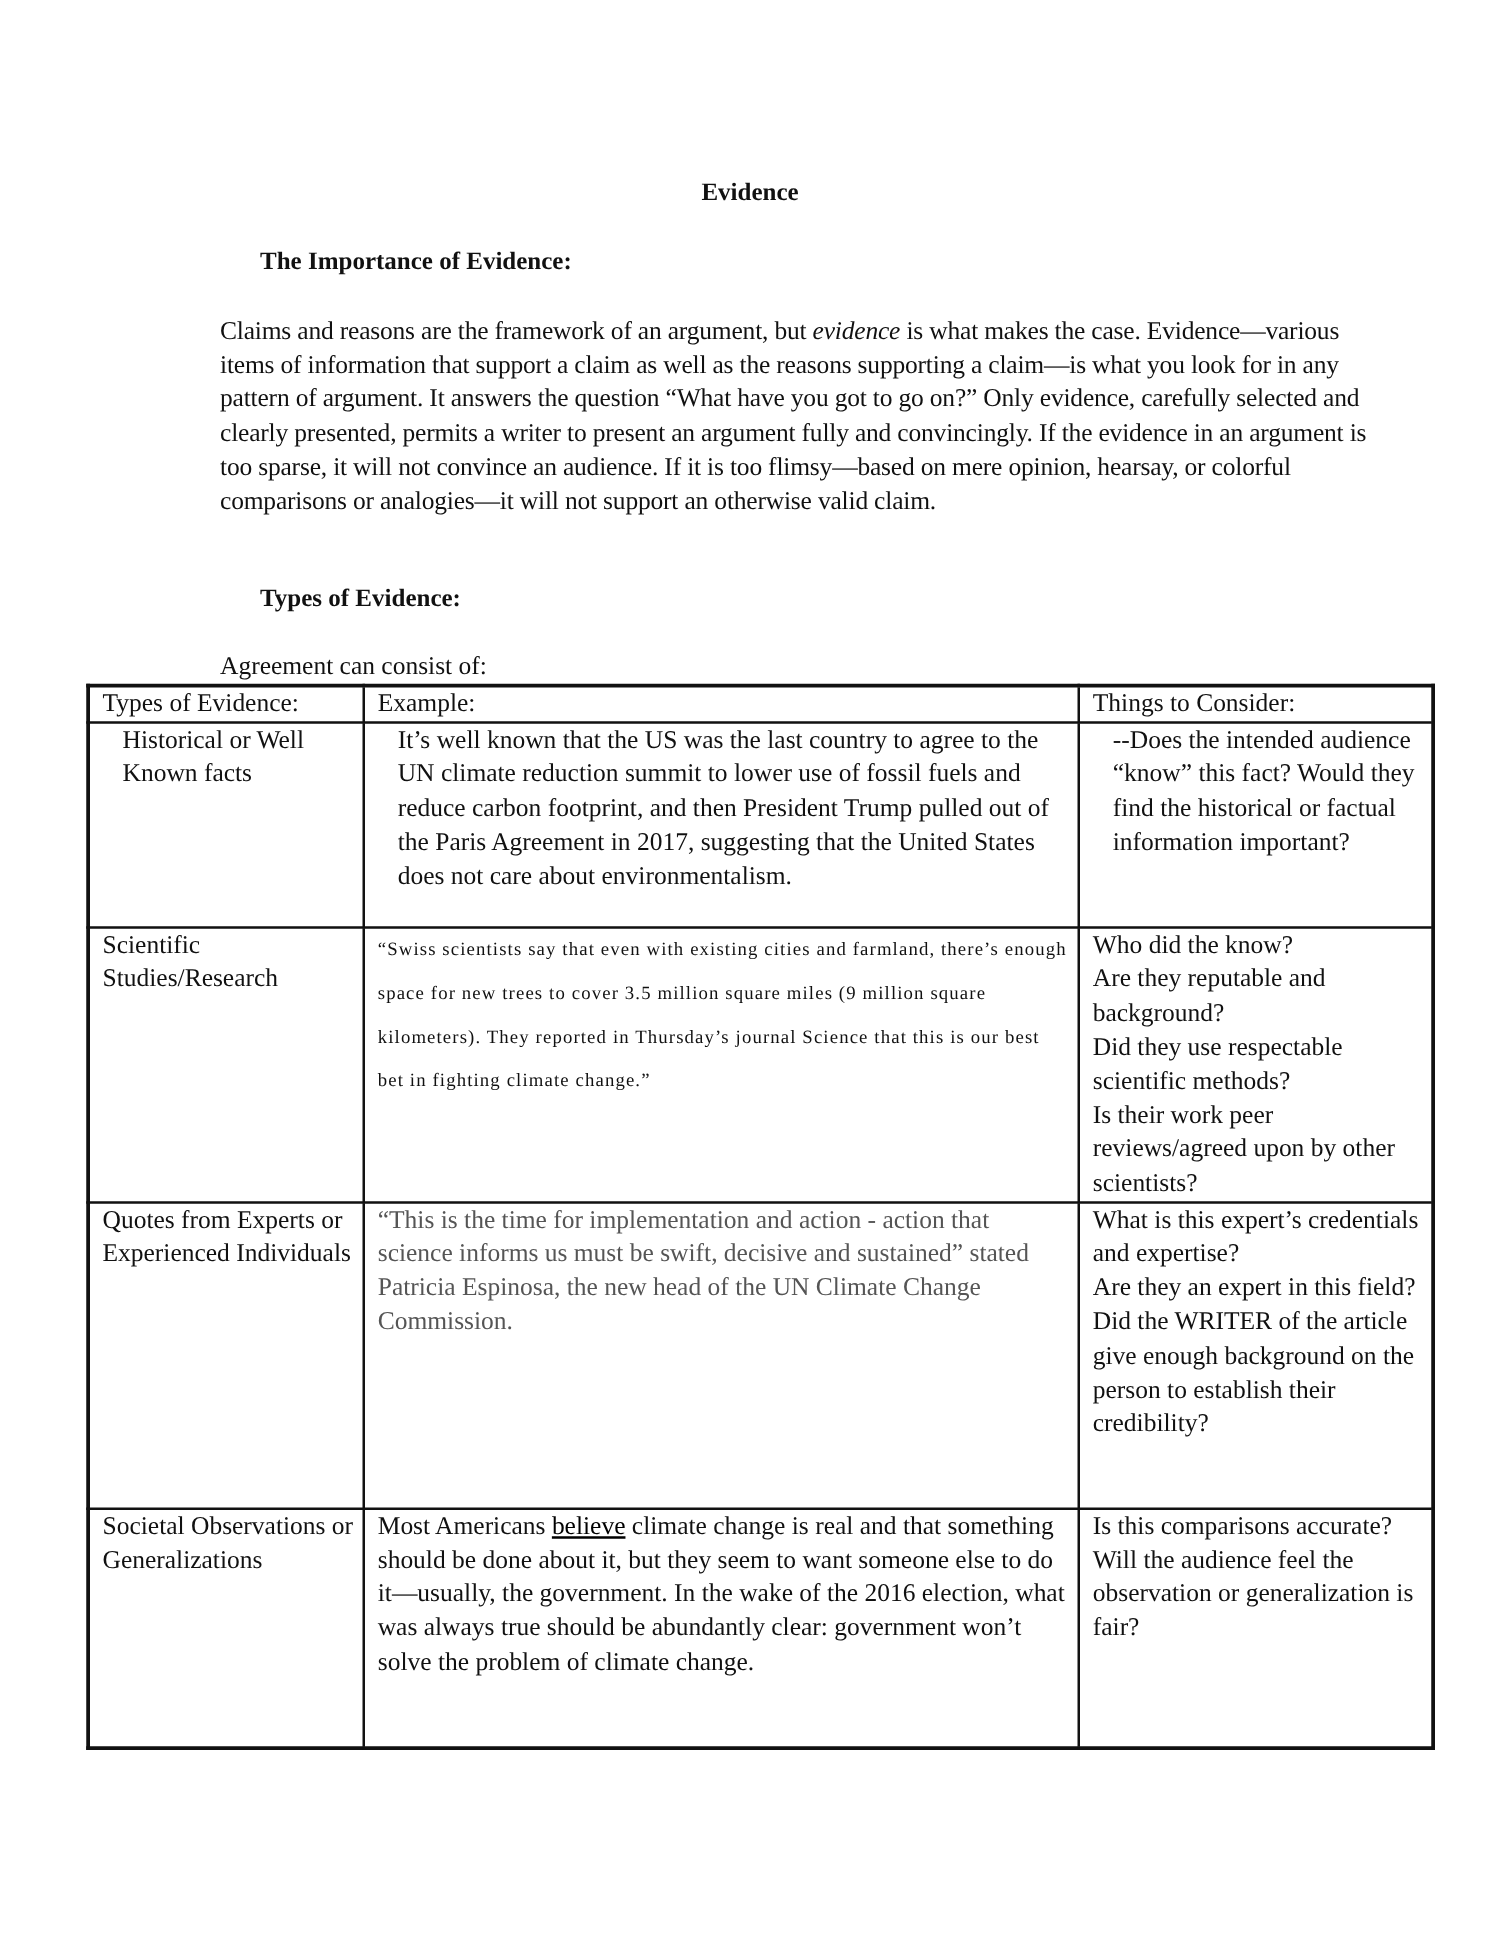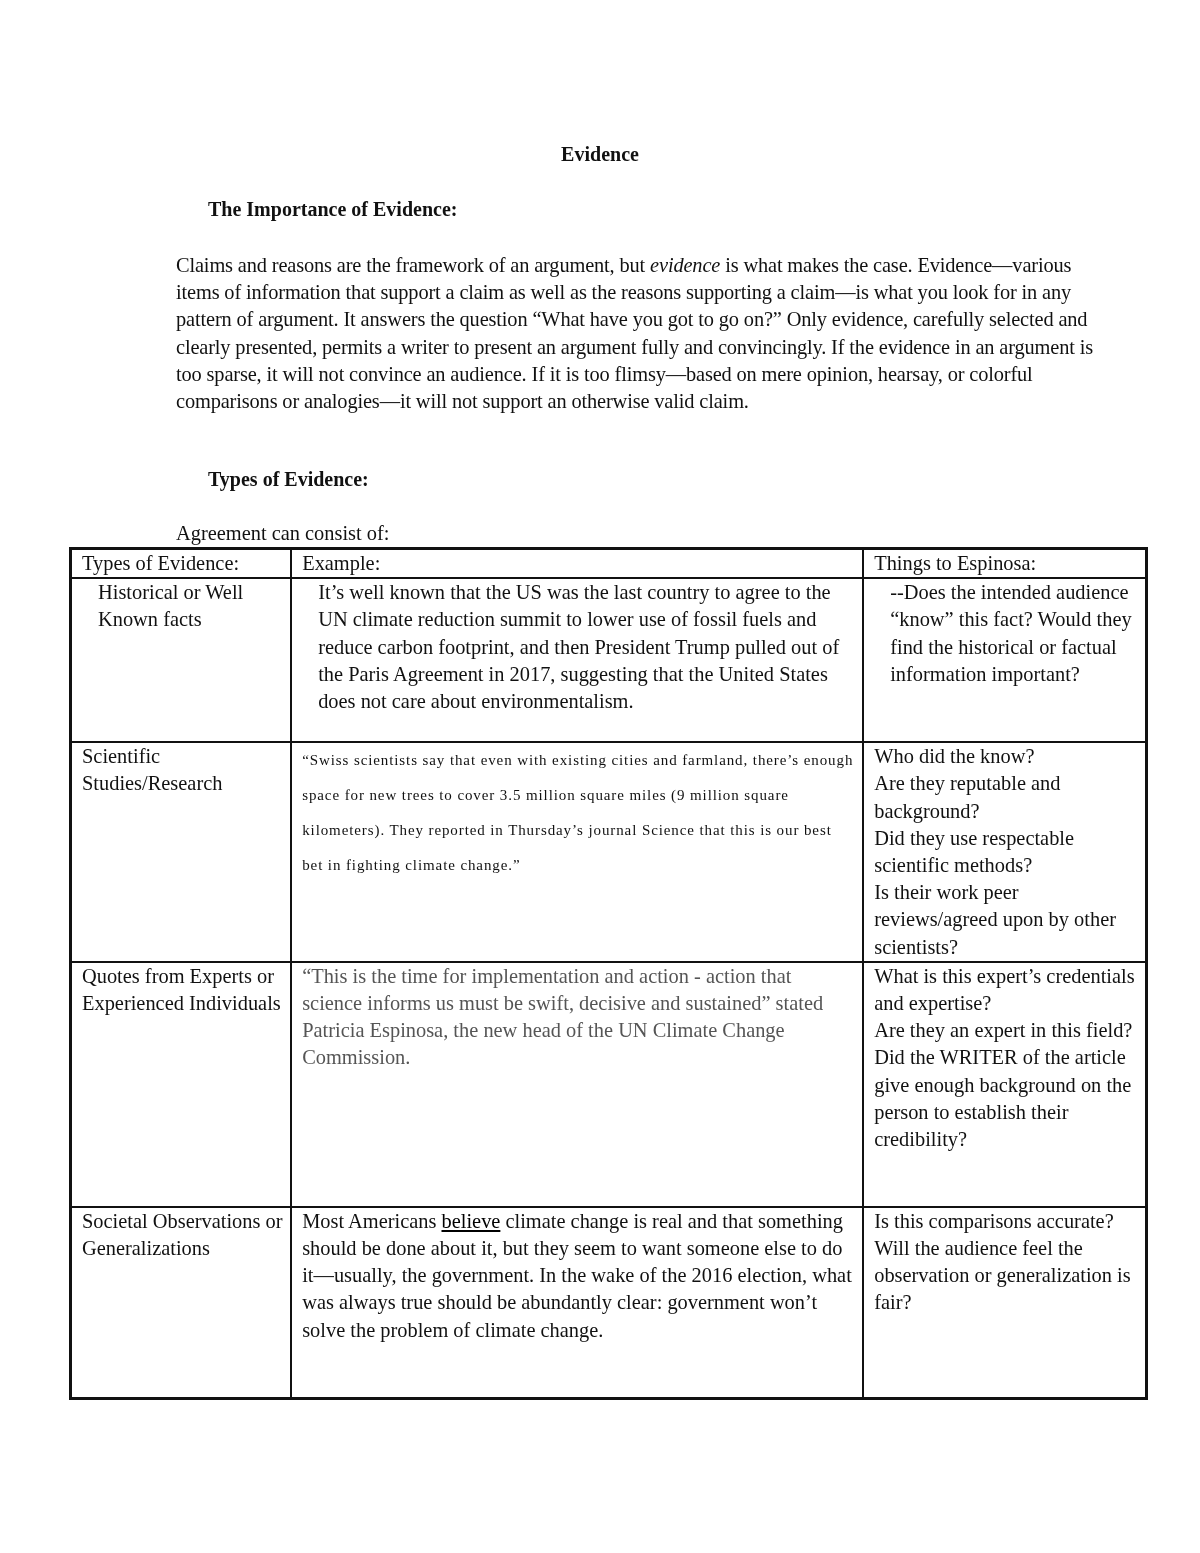--- a/index.html
+++ b/index.html
@@ -64,21 +64,21 @@
 <table class="evidence">
   <colgroup>
       <col class="c1">
       <col class="c2">
       <col class="c3">
     </colgroup>
   <tbody>
       <tr class="hdr">
     <td>Types of Evidence:</td>
     <td>Example:</td>
-    <td>Things to Espinosa:</td>
+    <td>Things to Consider:</td>
   </tr>
   <tr class="r1">
     <td>Historical or Well Known facts</td>
     <td>It’s well known that the US was the last country to agree to the UN climate reduction summit to lower use of fossil fuels and reduce carbon footprint, and then President Trump pulled out of the Paris Agreement in 2017, suggesting that the United States does not care about environmentalism.</td>
     <td>
       <span class="line">--Does the intended audience “know” this fact? Would they find the historical or factual information important?</span>
     </td>
   </tr>
   <tr class="r2">
     <td>Scientific Studies/Research</td>

